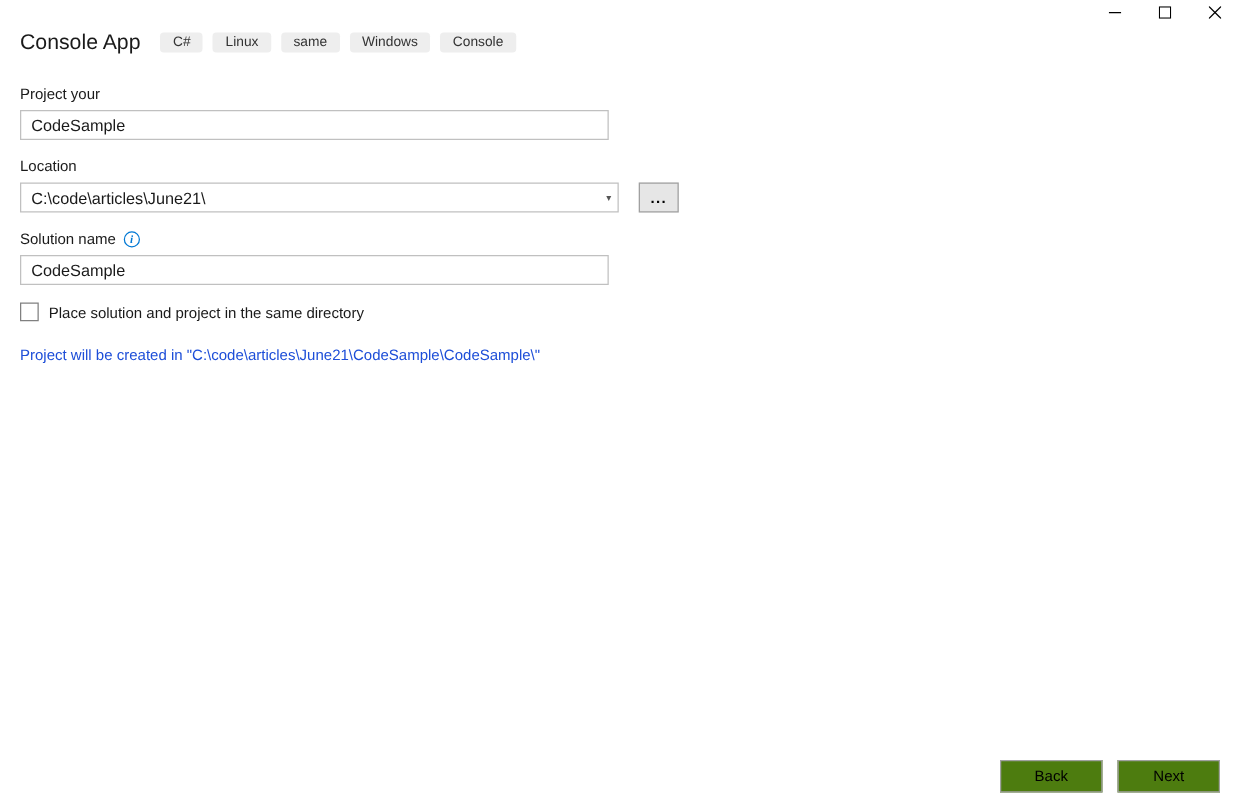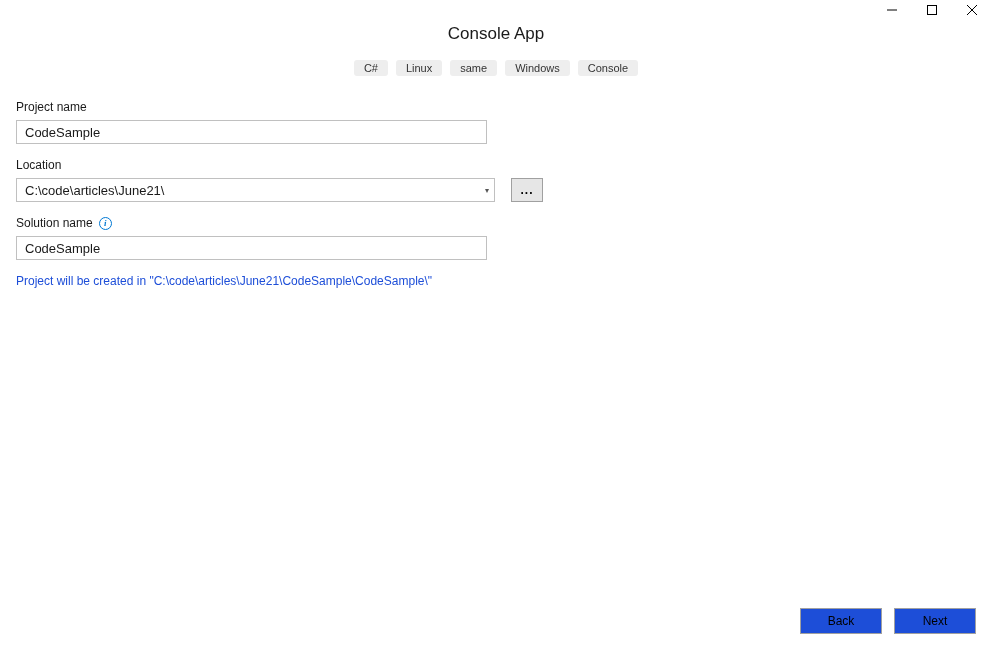--- a/index.html
+++ b/index.html
@@ -50,21 +50,20 @@
       font-weight: 400;
       color: #1a1a1a;
       margin-bottom: 28px;
     }
 
     .template-row {
       display: flex;
       align-items: center;
       gap: 16px;
       margin-bottom: 24px;
-      flex-direction: column;
     }
 
     .template-name {
       font-size: 17px;
       font-weight: 400;
       color: #1a1a1a;
     }
 
     .tags {
       display: flex;
@@ -193,21 +192,21 @@
       bottom: 12px;
       right: 16px;
       display: flex;
       gap: 12px;
     }
 
     .footer-btn {
       width: 82px;
       height: 26px;
       border: 1px solid #a0a0a0;
-      background: #1d4ed8;
+      background: #4d7c0f;
       font-size: 12px;
       font-family: inherit;
       cursor: pointer;
       display: flex;
       align-items: center;
       justify-content: center;
     }
   </style>
 </head>
 <body>
@@ -238,21 +237,21 @@
     <div class="tags">
       <span class="tag">C#</span>
       <span class="tag">Linux</span>
       <span class="tag">same</span>
       <span class="tag">Windows</span>
       <span class="tag">Console</span>
     </div>
   </div>
 
   <div class="field-group">
-    <div class="field-label">Project name</div>
+    <div class="field-label">Project your</div>
     <input type="text" class="text-input" value="CodeSample" style="">
   </div>
 
   <div class="field-group">
     <div class="field-label">Location</div>
     <div class="location-row">
       <div class="combo-wrapper">
         <input type="text" class="combo-input" value="C:\code\articles\June21\" style="">
         <span class="combo-caret">▾</span>
       </div>
@@ -261,20 +260,24 @@
   </div>
 
   <div class="field-group">
     <div class="field-label">
       <span>Solution name</span>
       <span class="info-icon">i</span>
     </div>
     <input type="text" class="text-input" value="CodeSample" style="">
   </div>
 
+  <div class="checkbox-row">
+    <div class="checkbox"></div>
+    <span class="checkbox-label">Place solution and project in the same directory</span>
+  </div>
 
   <div class="path-preview">Project will be created in "C:\code\articles\June21\CodeSample\CodeSample\"</div>
 </div>
 
 <div class="footer">
   <button class="footer-btn">Back</button>
   <button class="footer-btn">Next</button>
 </div>
 
 </body></html>

